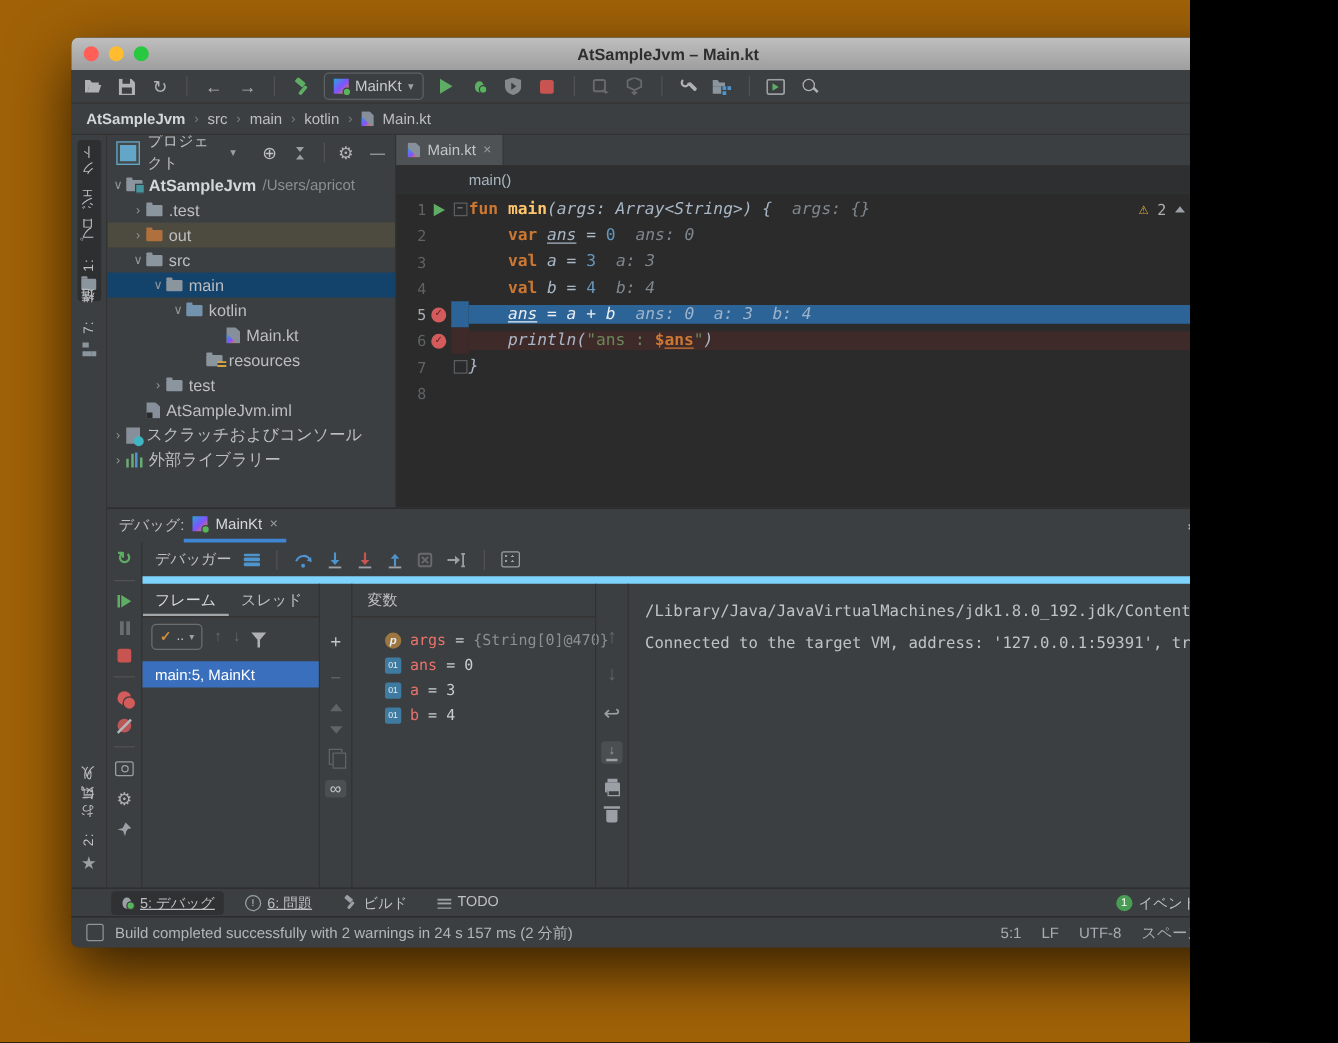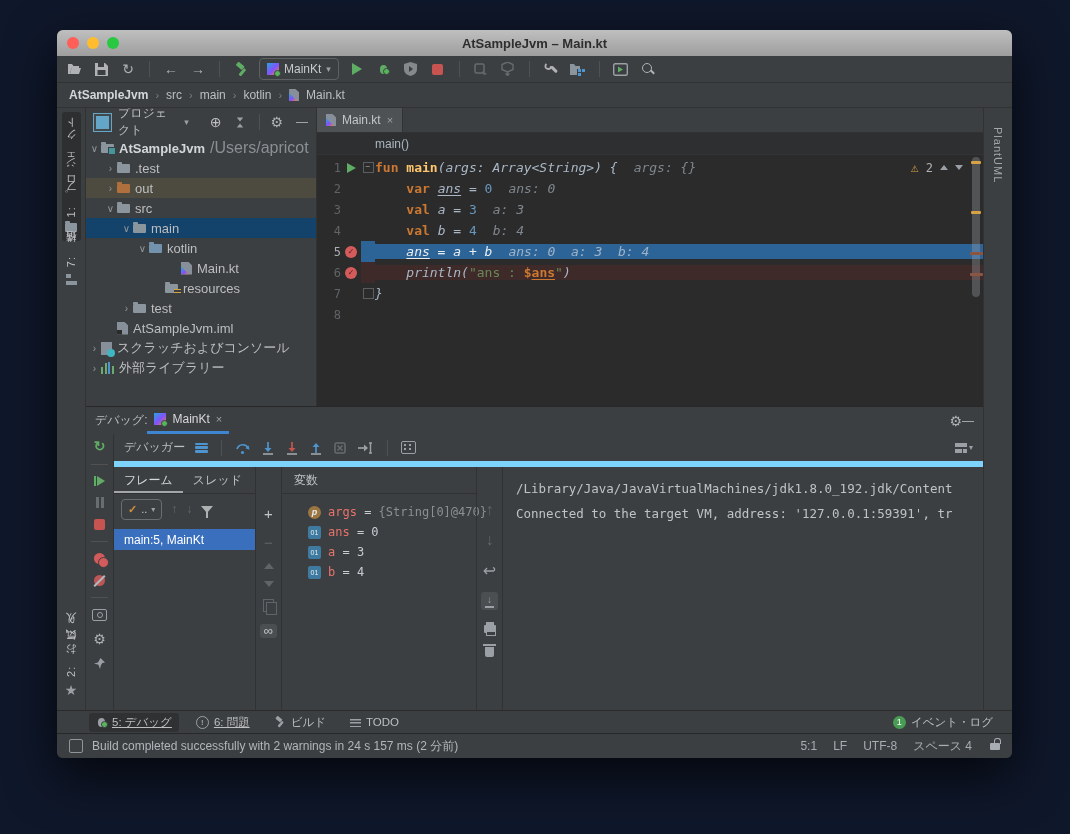--- a/index.html
+++ b/index.html
@@ -1,16 +1,16 @@
 <!DOCTYPE html>
 <html><head>
 <meta charset="utf-8">
 <style>
   html,body{margin:0;padding:0;background:#000;}
-  .screen{position:relative;width:1070px;height:834px;background:#0f172a;overflow:hidden;
+  .screen{position:relative;width:952px;height:834px;background:#a16207;overflow:hidden;
           font-family:"Liberation Sans",sans-serif;cursor:default;}
   .win{position:absolute;left:57px;top:30px;width:955px;height:728px;border-radius:6px;overflow:hidden;
        display:flex;flex-direction:column;background:#3c3f41;box-shadow:0 18px 50px rgba(0,0,0,.7);}
   
   .titlebar{height:26px;flex:none;background:linear-gradient(#bfbfbf,#9e9e9e);position:relative;
             display:flex;align-items:center;justify-content:center;font-size:13px;font-weight:bold;color:#2e2e2e;}
   .lights{position:absolute;left:10px;top:7px;display:flex;gap:8px;}
   .light{width:12px;height:12px;border-radius:50%;}
   .lr{background:#ff5f57}.ly{background:#febc2e}.lg{background:#28c840}
   
@@ -56,21 +56,21 @@
   .center-col{flex:1;display:flex;flex-direction:column;min-width:0;}
   
   .main-row{height:298px;flex:none;display:flex;min-height:0;}
   .proj{width:230px;flex:none;background:#3c3f41;border-right:1px solid #323232;display:flex;flex-direction:column;overflow:hidden;}
   .proj-head{height:28px;flex:none;display:flex;align-items:center;gap:7px;padding:0 8px;font-size:12px;color:#bdbfc1;}
   .proj-sq{width:13px;height:13px;background:#63a6c7;border:2px solid #44484a;outline:1px solid #63a6c7;flex:none;}
   .tree{flex:1;font-size:13px;color:#bcbec0;overflow:hidden;padding-top:2px;}
   .trow{height:20px;display:flex;align-items:center;white-space:nowrap;}
   .trow .arr{width:13px;flex:none;color:#8f9699;font-size:10px;text-align:center;}
   .tlabel{margin-left:5px;}
-  .tpath{color:#8a8f93;font-size:16px;margin-left:5px;}
+  .tpath{color:#8a8f93;font-size:12px;margin-left:5px;}
   .sel-row{background:#13426b;}
   .out-row{background:#4d4a3f;}
   .fold{position:relative;width:13px;height:9px;border-radius:1px;background:#8b959e;flex:none;}
   .fold::before{content:"";position:absolute;top:-2px;left:0;width:5px;height:2px;background:inherit;border-radius:1px 1px 0 0;}
   .f-out{background:#b0703d;}
   .f-src{background:#8b959e;}
   .f-kt{background:#7292ad;}
   .f-proj::after{content:"";position:absolute;right:-2px;bottom:-2px;width:6px;height:6px;background:#45959e;border:1px solid #3c3f41;}
   .f-res::after{content:"";position:absolute;right:-3px;bottom:-2px;width:7px;height:6px;
       background:repeating-linear-gradient(#d8a43d 0 1.5px,#3c3f41 1.5px 3px);}

